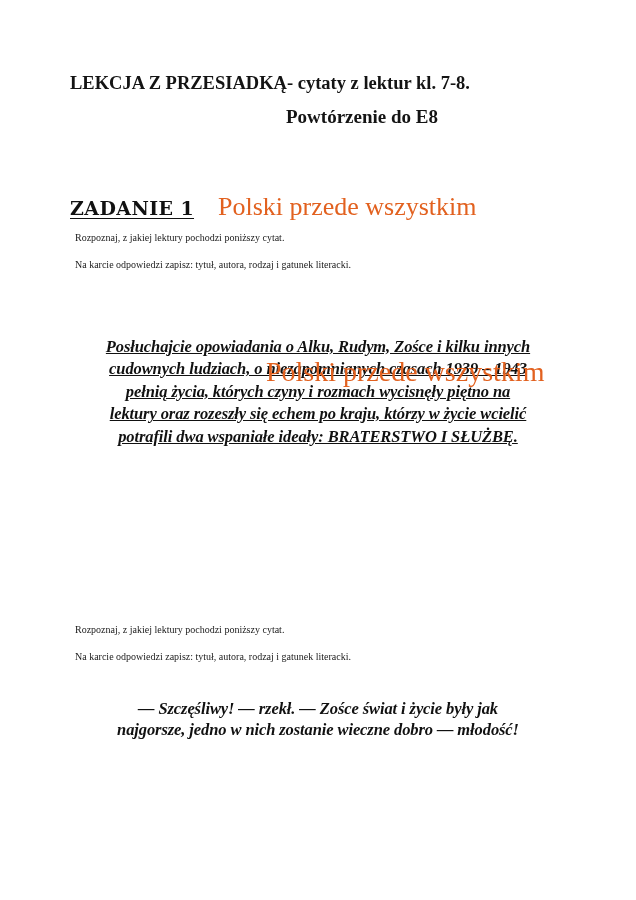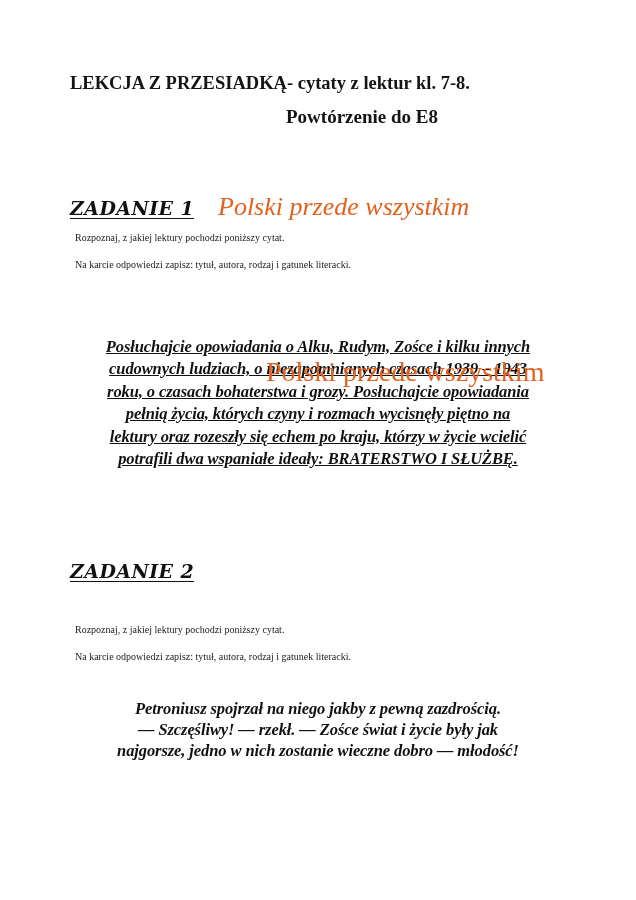--- a/index.html
+++ b/index.html
@@ -18,21 +18,21 @@
     top: 73px; left: 0; width: 540px;
     text-align: center;
     font-size: 18.5px; font-weight: bold;
   }
   .doc-subtitle {
     top: 106px; left: 0; width: 636px;
     text-align: center;
     font-size: 19px; font-weight: bold; padding-left: 44px;
   }
 
-  .task-row { display: flex; align-items: baseline; font-style: italic; }
+  .task-row { display: flex; align-items: baseline; }
   .task1-row { top: 192px; left: 70px; }
   .task2-row { top: 560px; left: 70px; }
 
   .task-heading {
     font-family: "DejaVu Serif", serif;
     font-size: 19px;
     font-weight: bold;
     letter-spacing: 0.4px;
     text-decoration: underline;
     text-underline-offset: 3px;
@@ -93,34 +93,29 @@
     <span class="task-heading">ZADANIE 1</span>
     <span class="answer-label">Polski przede wszystkim</span>
   </div>
 
   <div class="abs instruction ins1a">Rozpoznaj, z jakiej lektury pochodzi poniższy cytat.</div>
   <div class="abs instruction ins1b">Na karcie odpowiedzi zapisz: tytuł, autora, rodzaj i gatunek literacki.</div>
 
   <div class="abs quote quote1">
     <div class="q-line">Posłuchajcie opowiadania o Alku, Rudym, Zośce i kilku innych</div>
     <div class="q-line">cudownych ludziach, o niezapomnianych czasach 1939 – 1943</div>
-    <div class="q-line">roku, o czasach bohaterstwa i grozy. Posłuchajcie opowiadania</div>
     <div class="q-line">pełnią życia, których czyny i rozmach wycisnęły piętno na</div>
     <div class="q-line">lektury oraz rozeszły się echem po kraju, którzy w życie wcielić</div>
     <div class="q-line">potrafili dwa wspaniałe ideały: BRATERSTWO  I SŁUŻBĘ.</div>
   </div>
 
   <div class="abs floating-answer">Polski przede wszystkim</div>
 
-  <div class="abs task-row task2-row">
-    <span class="task-heading">ZADANIE 2</span>
-  </div>
 
   <div class="abs instruction ins2a">Rozpoznaj, z jakiej lektury pochodzi poniższy cytat.</div>
   <div class="abs instruction ins2b">Na karcie odpowiedzi zapisz: tytuł, autora, rodzaj i gatunek literacki.</div>
 
   <div class="abs quote quote2">
-    <div class="q-line">Petroniusz spojrzał na niego jakby z pewną zazdrością.</div>
     <div class="q-line">— Szczęśliwy! — rzekł. — Zośce świat i życie były jak</div>
     <div class="q-line">najgorsze, jedno w nich zostanie wieczne dobro — młodość!</div>
   </div>
 
 </div>
 
 </body></html>

